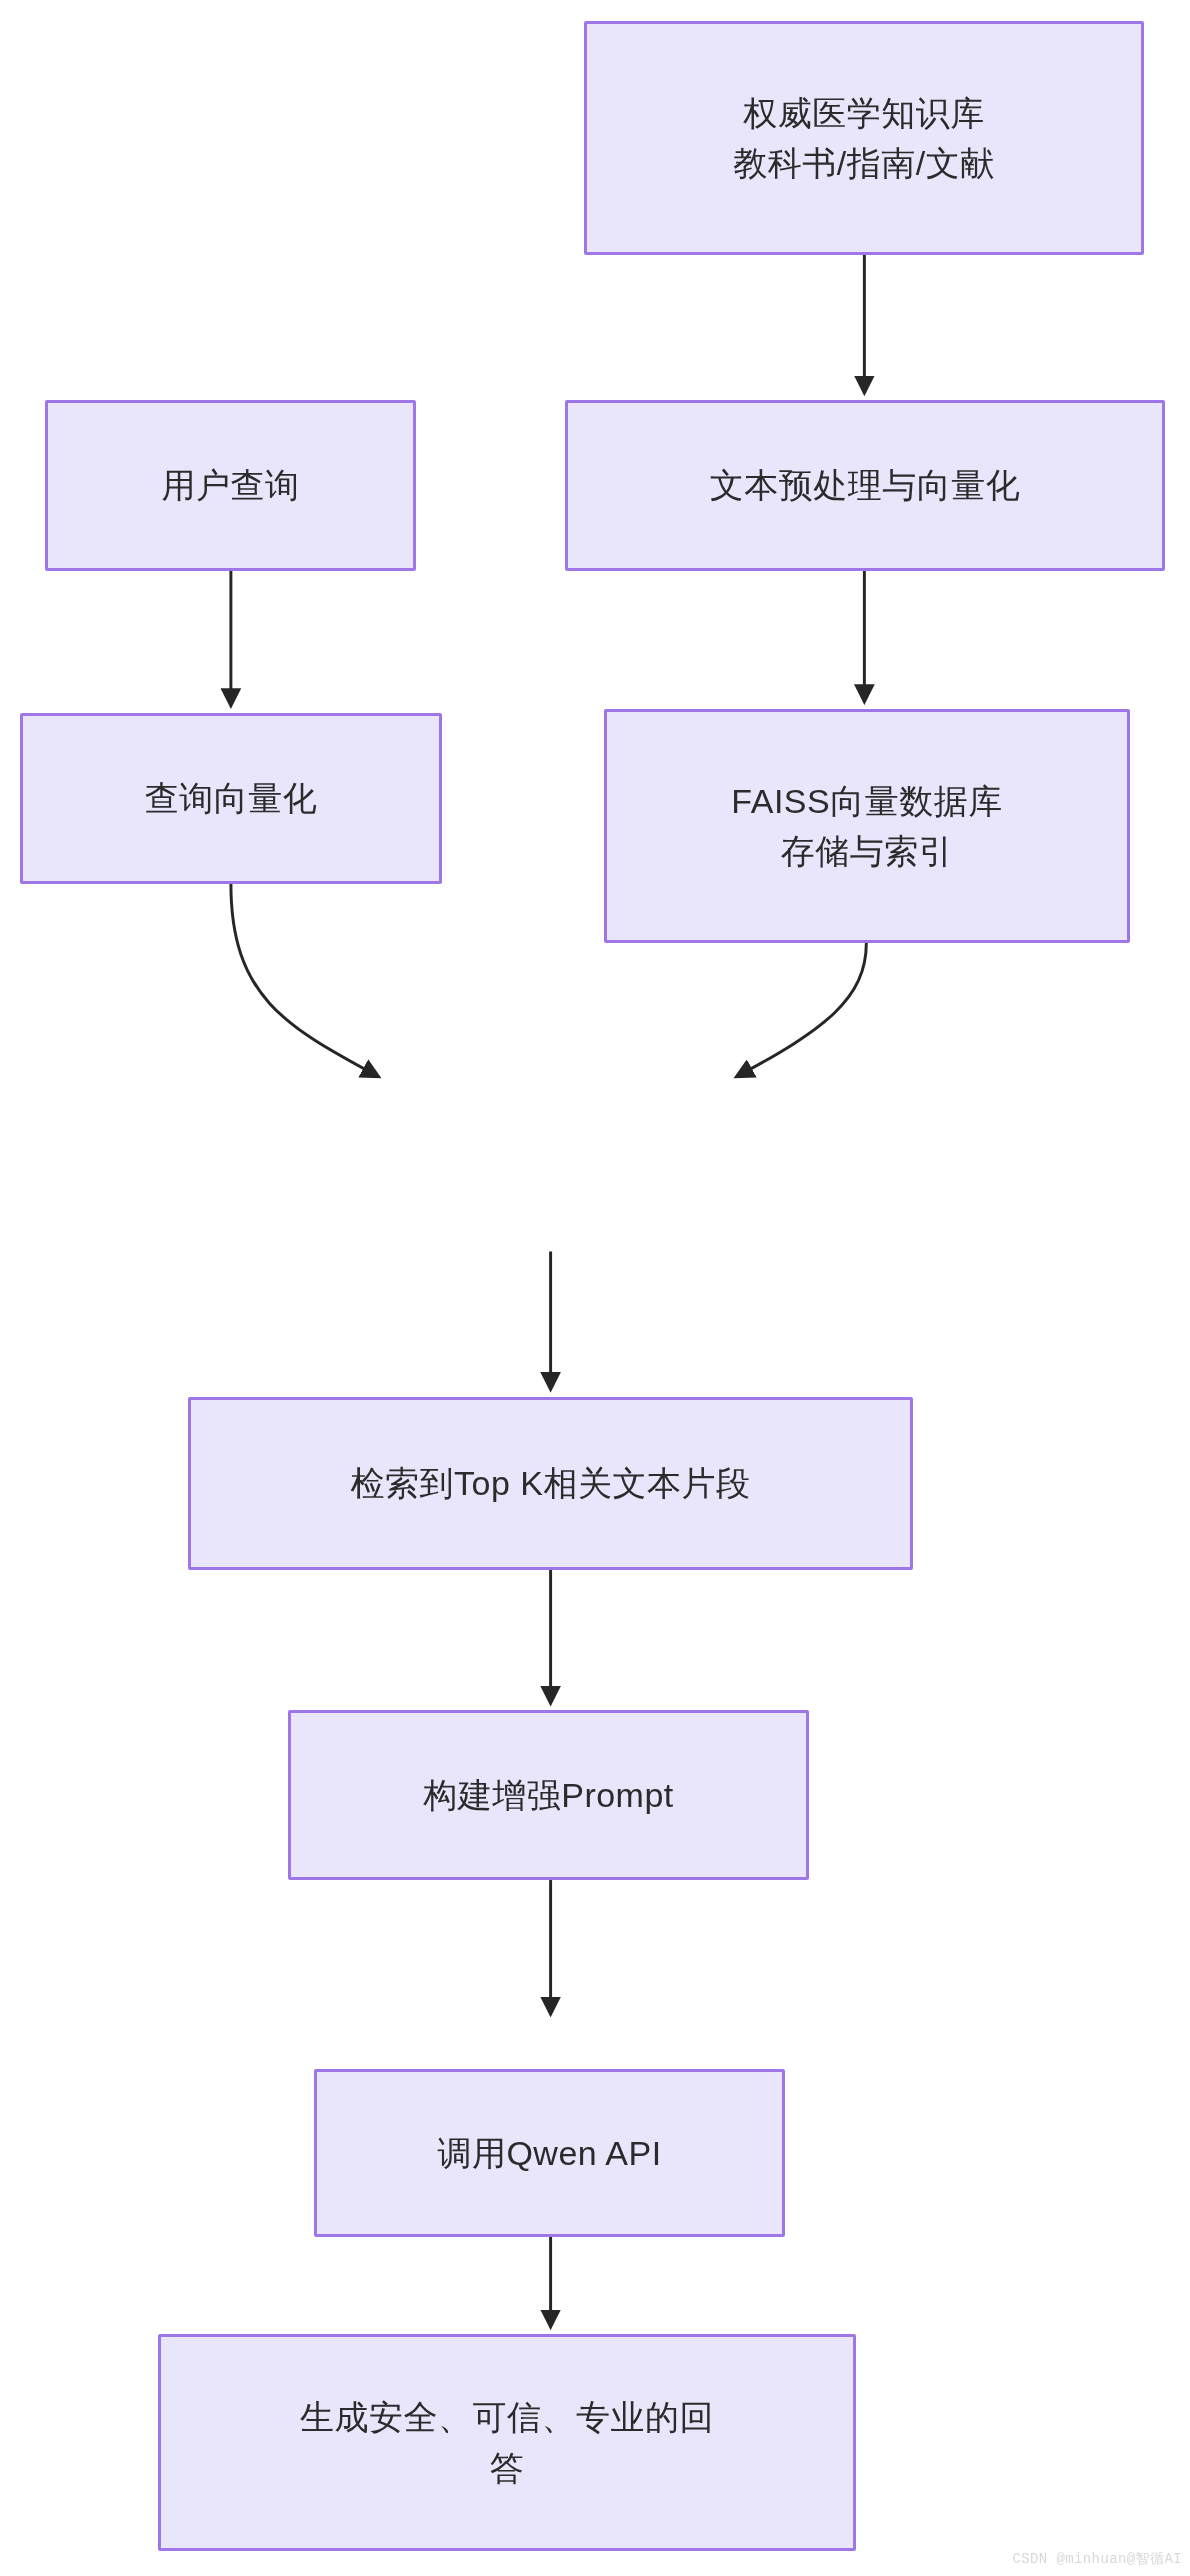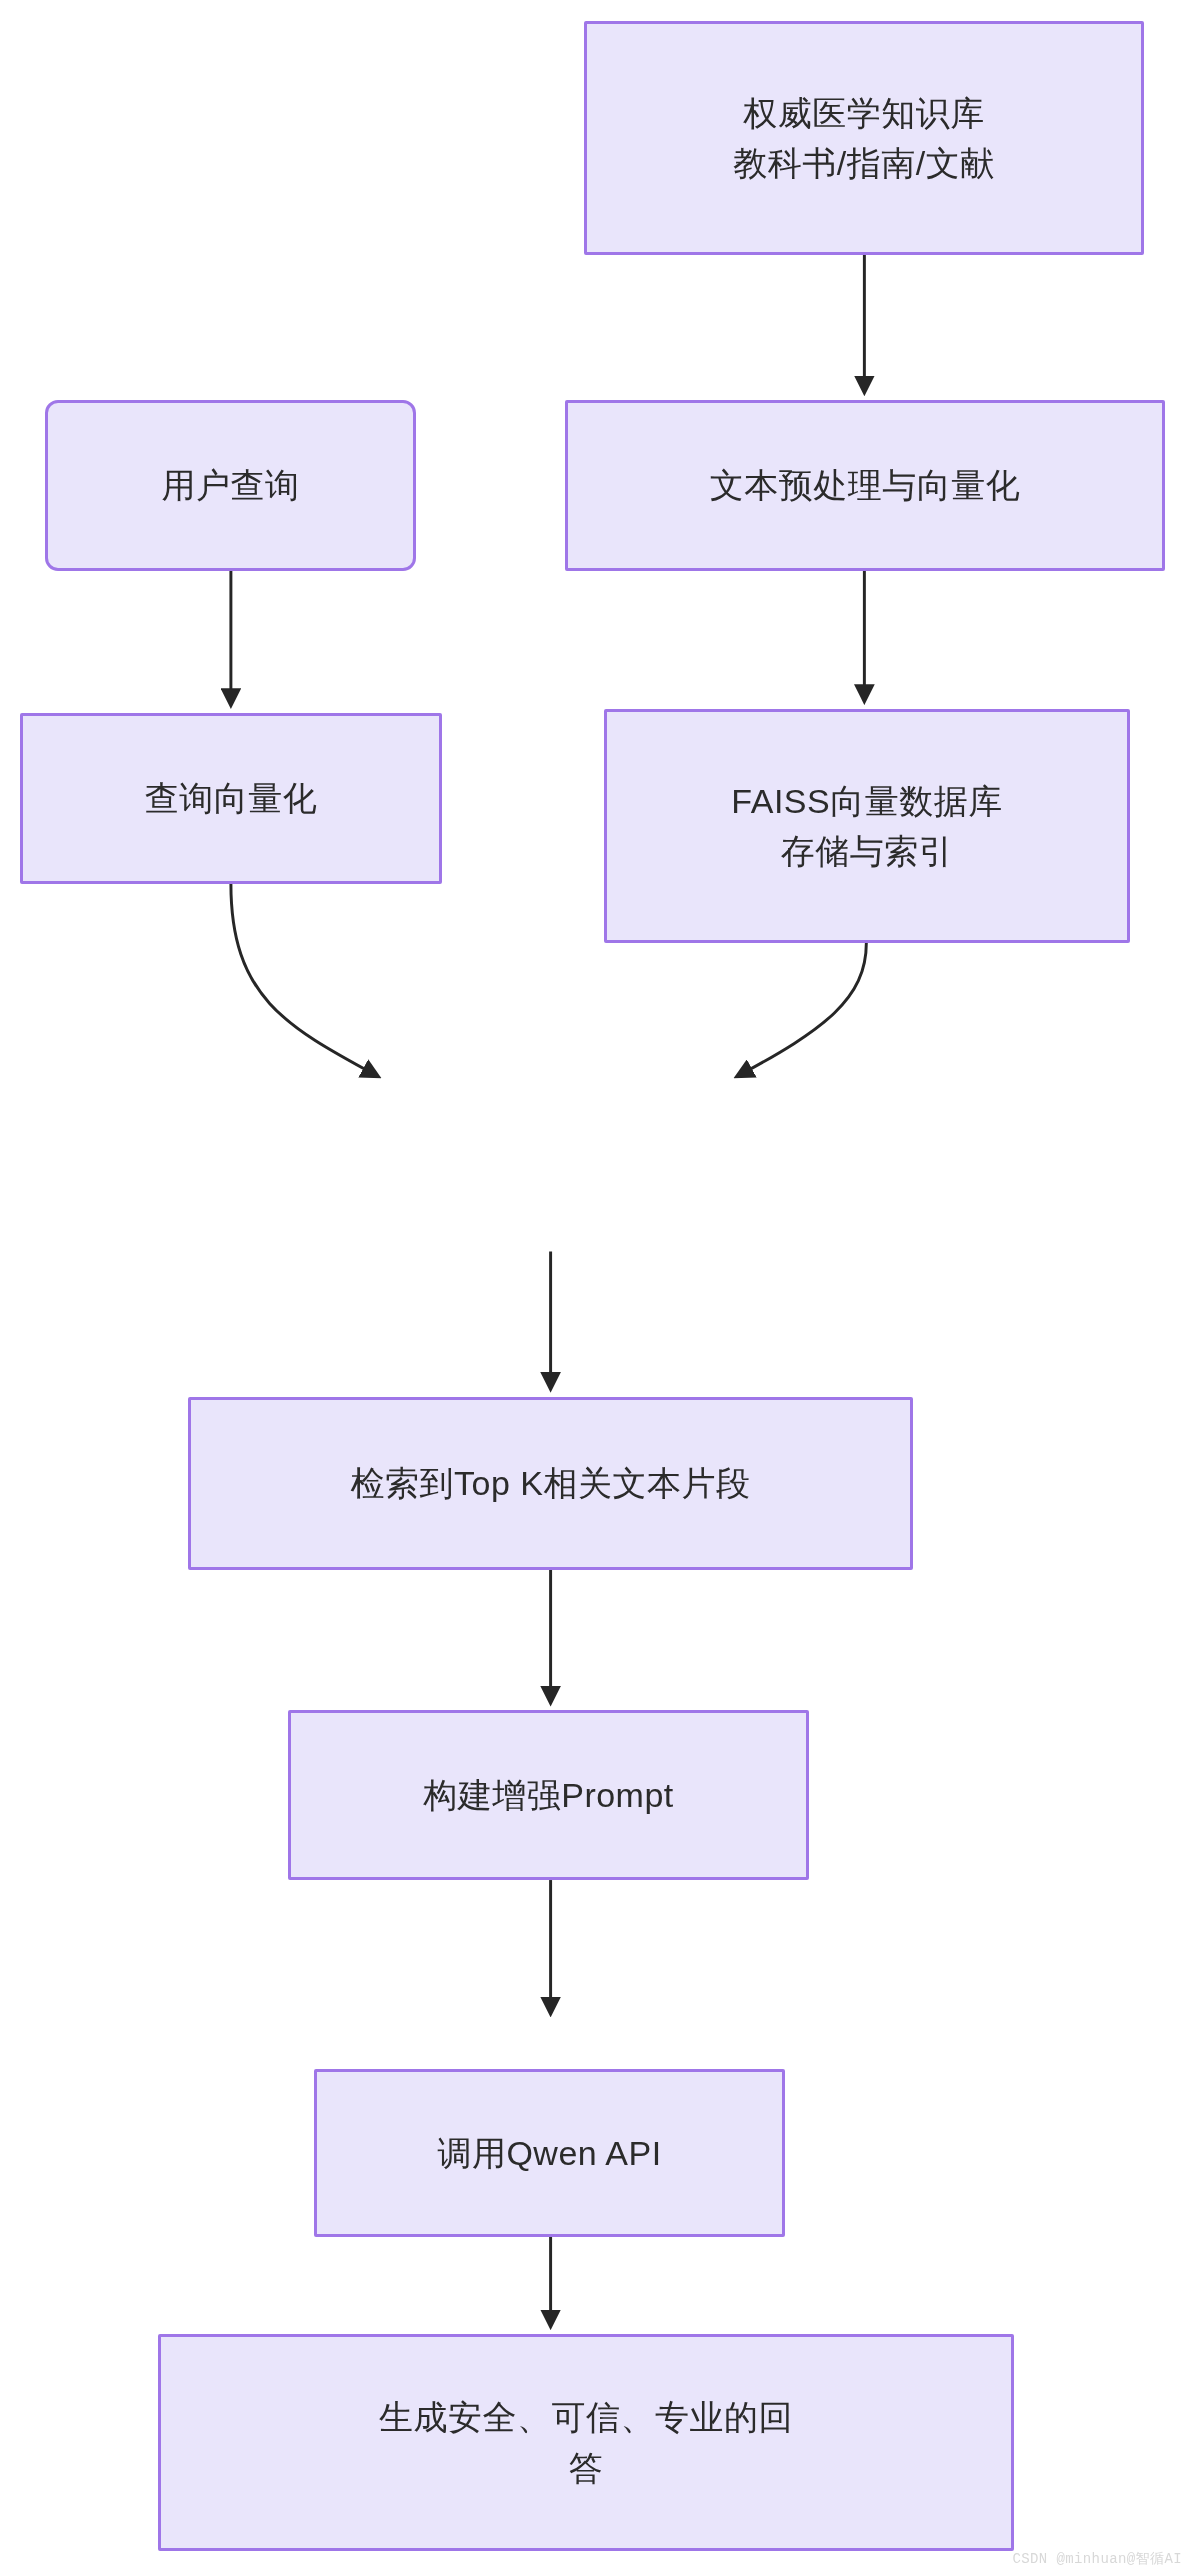--- a/index.html
+++ b/index.html
@@ -66,21 +66,21 @@
 
     <path d="M 558 1905 L 558 2039" stroke="#262626" stroke-width="3" fill="none" marker-end="url(#arrow)"></path>
 
     <path d="M 558 2218 L 558 2356" stroke="#262626" stroke-width="3" fill="none" marker-end="url(#arrow)"></path>
   </svg>
 
   <div class="node" style="left:584px;top:21px;width:560px;height:234px;">
     <span class="label"><span>权威医学知识库</span><br><span>教科书/指南/文献</span></span>
   </div>
 
-  <div class="node" style="left:45px;top:400px;width:371px;height:171px;border-radius:13px;">
+  <div class="node" style="left:45px;top:400px;width:371px;height:171px;">
     <span class="label">用户查询</span>
   </div>
 
   <div class="node" style="left:565px;top:400px;width:600px;height:171px;">
     <span class="label">文本预处理与向量化</span>
   </div>
 
   <div class="node" style="left:20px;top:713px;width:422px;height:171px;">
     <span class="label">查询向量化</span>
   </div>
@@ -95,20 +95,20 @@
   </div>
 
   <div class="node" style="left:288px;top:1710px;width:521px;height:170px;">
     <span class="label">构建增强Prompt</span>
   </div>
 
   <div class="node" style="left:314px;top:2021px;width:471px;height:168px;margin-top:48px;">
     <span class="label">调用Qwen API</span>
   </div>
 
-  <div class="node" style="left:158px;top:2334px;width:856px;height:217px;">
+  <div class="node" style="left:158px;top:2334px;width:698px;height:217px;">
     <span class="label"><span>生成安全、可信、专业的回</span><br><span>答</span></span>
   </div>
 
   <div class="watermark">CSDN @minhuan@智循AI</div>
 
 </div>
 
 
 </body></html>

